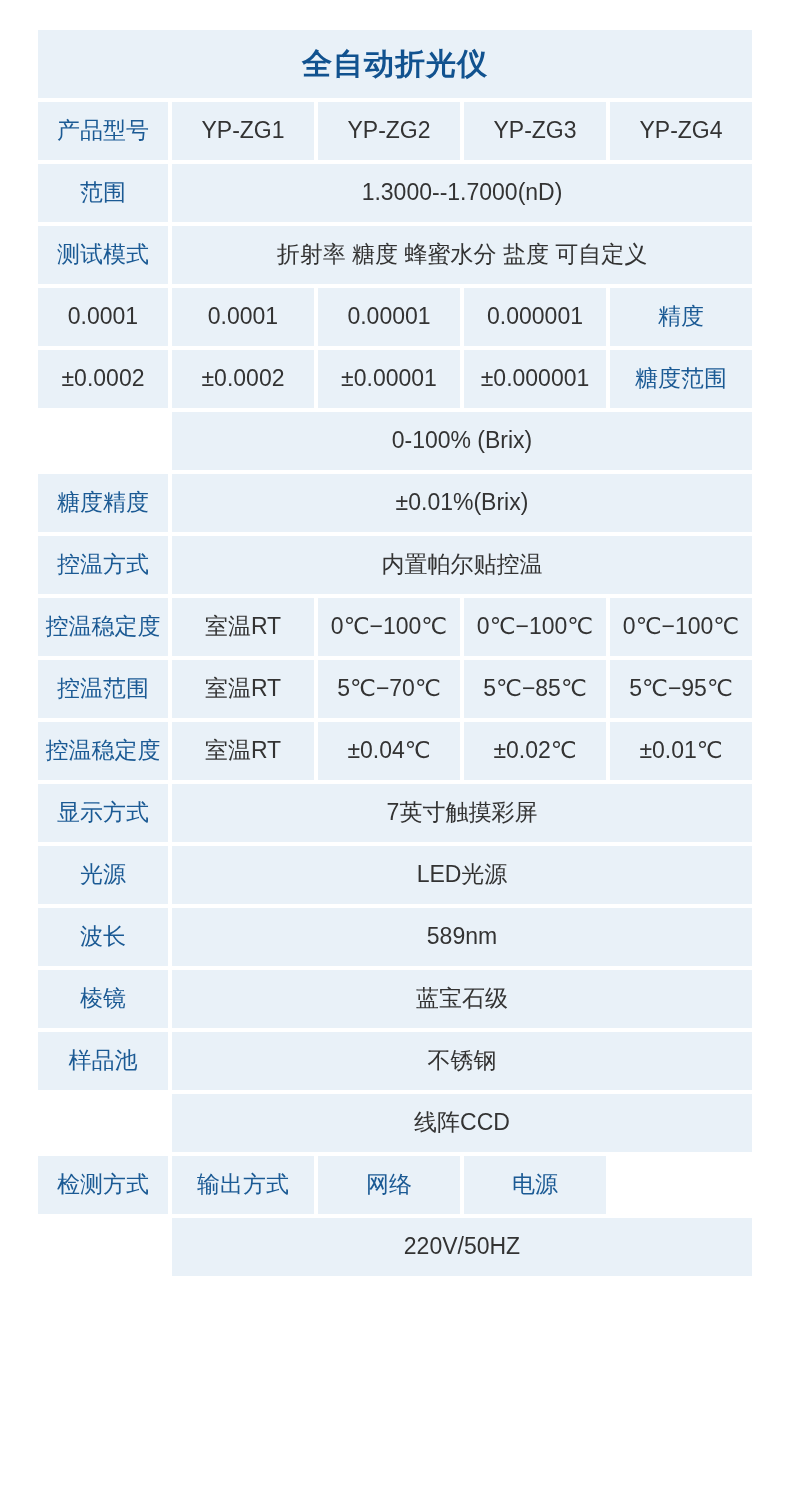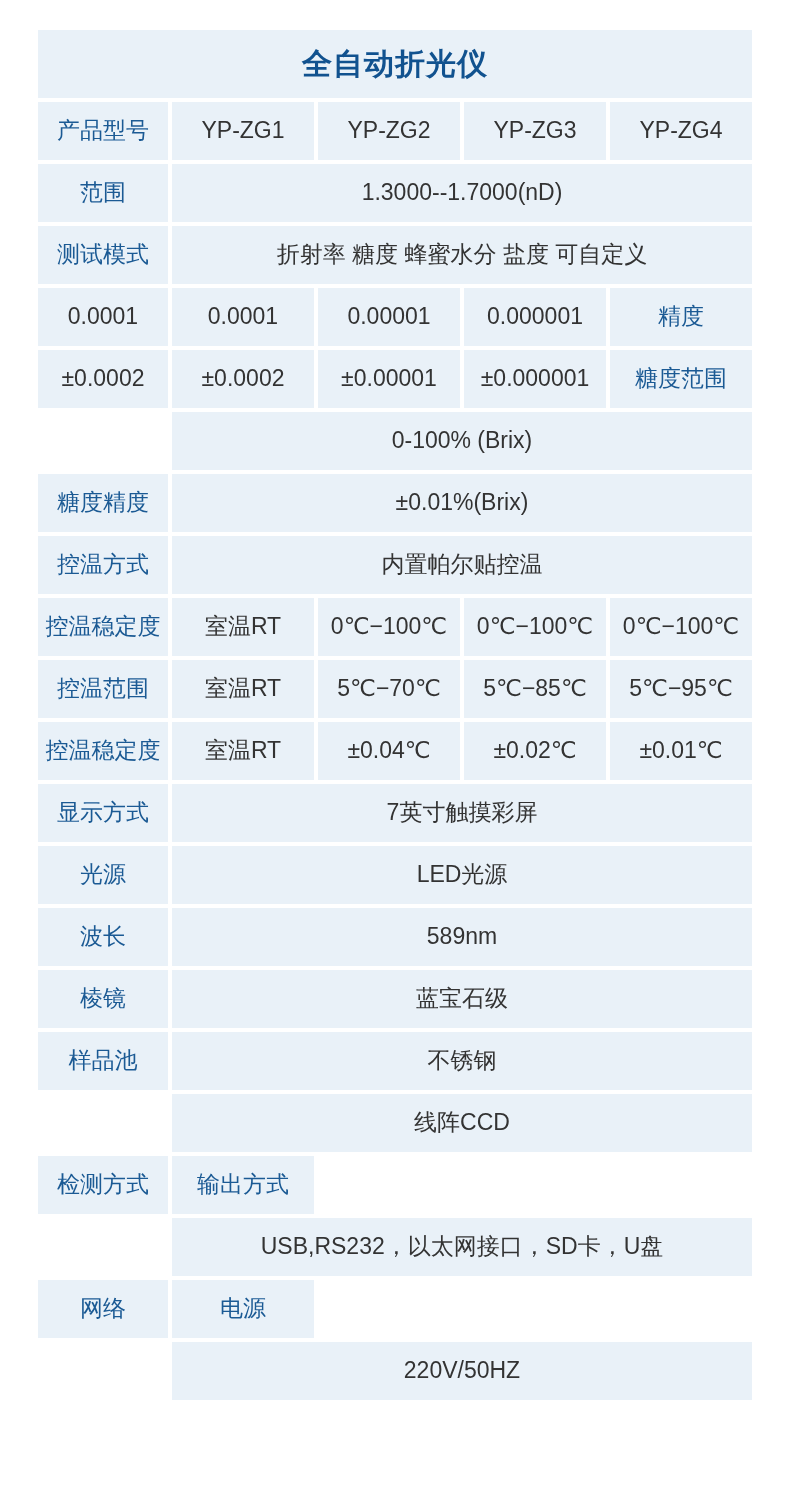--- a/index.html
+++ b/index.html
@@ -102,18 +102,17 @@
       <div class="cell value span">LED光源</div>
       <div class="cell label">波长</div>
       <div class="cell value span">589nm</div>
       <div class="cell label">棱镜</div>
       <div class="cell value span">蓝宝石级</div>
       <div class="cell label">样品池</div>
       <div class="cell value span">不锈钢</div>
       <div class="cell value span">线阵CCD</div>
       <div class="cell label">检测方式</div>
       <div class="cell label">输出方式</div>
-      <div class="cell value span">USB,RS232，以太网接口，SD卡，U盘</div>
       <div class="cell label">网络</div>
       <div class="cell label">电源</div>
       <div class="cell value span">220V/50HZ</div>
     </div>
 </div>
 
 </body></html>

